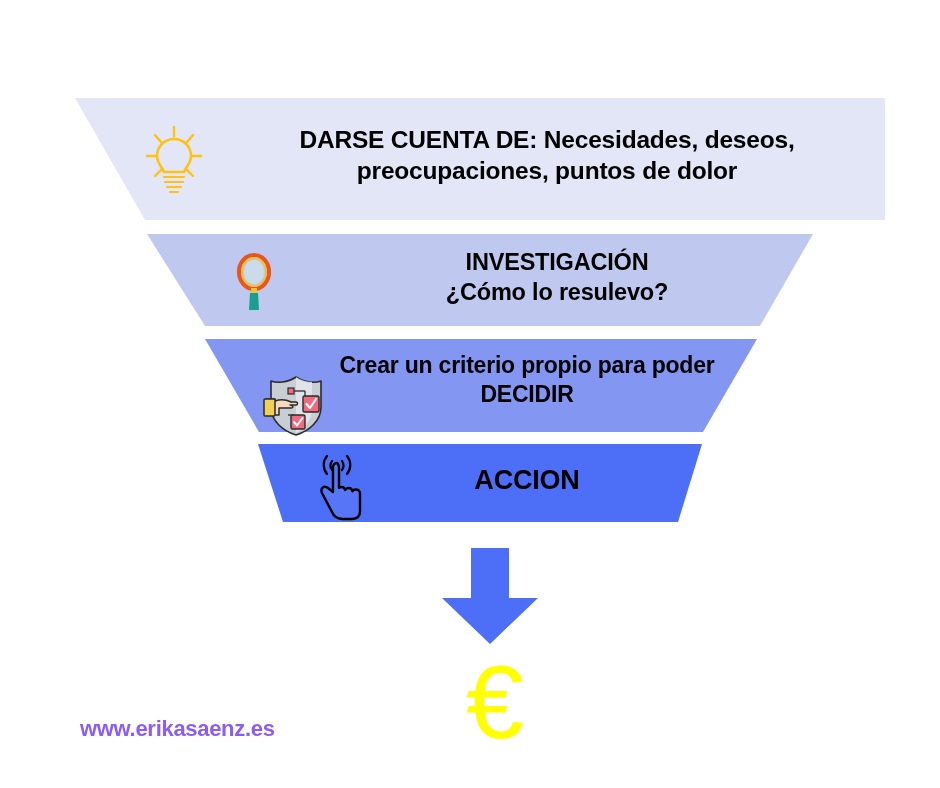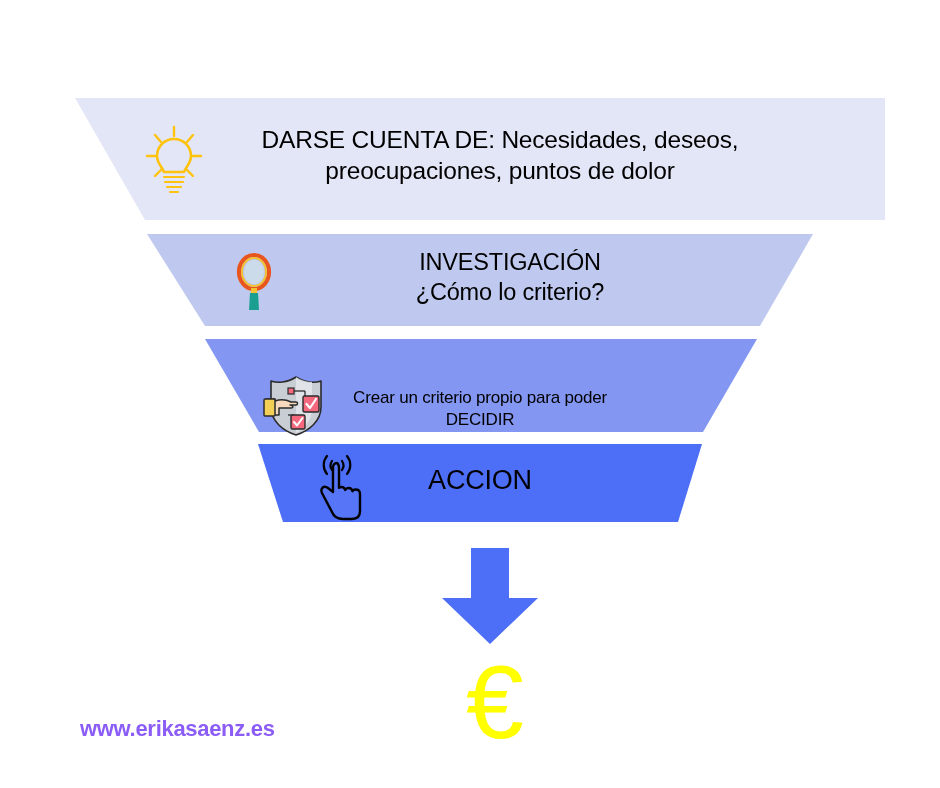--- a/index.html
+++ b/index.html
@@ -32,41 +32,42 @@
   }
 
   .stage-icon {
     position: absolute;
     display: block;
   }
 
   .stage-text {
     position: absolute;
     text-align: center;
-    font-weight: normal;
+    font-weight: bold;
     color: #000000;
     line-height: 1.28;
     letter-spacing: -0.2px;
     white-space: pre-line;
+    padding-left: 47px;
   }
 
   
   #stage-1 { left: 75px;  top: 98px;  width: 810px; height: 122px; }
   #stage-1-icon { left: 142px; top: 123px; width: 64px; height: 72px; }
   #stage-1-text { left: 190px; top: 124px; width: 620px; font-size: 24.5px; }
 
   
   #stage-2 { left: 147px; top: 234px; width: 666px; height: 92px; }
   #stage-2-icon { left: 231px; top: 252px; width: 46px; height: 62px; }
   #stage-2-text { left: 290px; top: 247px; width: 440px; font-size: 23.5px; }
 
   
   #stage-3 { left: 205px; top: 339px; width: 550px; height: 93px; }
   #stage-3-icon { left: 263px; top: 375px; width: 66px; height: 62px; }
-  #stage-3-text { left: 225px; top: 351px; width: 510px; font-size: 17px; margin-top: 36px; }
+  #stage-3-text { left: 225px; top: 351px; width: 510px; font-size: 23px; }
 
   
   #stage-4 { left: 258px; top: 444px; width: 444px; height: 78px; }
   #stage-4-icon { left: 307px; top: 448px; width: 62px; height: 74px; }
   #stage-4-text { left: 330px; top: 463px; width: 300px; font-size: 27px; }
 
   
   #down-arrow {
     position: absolute;
     left: 438px;
@@ -137,21 +138,21 @@
 
 <svg id="stage-2-icon" class="stage-icon" viewBox="0 0 46 62">
   <ellipse cx="23" cy="20" rx="15" ry="17" fill="none" stroke="#e8551f" stroke-width="4.2"></ellipse>
   <ellipse cx="23" cy="20" rx="12" ry="14" fill="none" stroke="#f2c230" stroke-width="2"></ellipse>
   <ellipse cx="23" cy="20" rx="10" ry="12" fill="#d7eae4" opacity="0.55"></ellipse>
   <rect x="20" y="36" width="6" height="5" fill="#f2c230"></rect>
   <path d="M19 41 L27 41 L28 58 L18 58 Z" fill="#1a9e8f"></path>
 </svg>
 
 <div id="stage-2-text" class="stage-text">INVESTIGACIÓN
-¿Cómo lo criterio?</div>
+¿Cómo lo resulevo?</div>
 
 <div id="stage-3" class="stage"></div>
 
 <svg id="stage-3-icon" class="stage-icon" viewBox="0 0 66 62">
   <path d="M33 2 C42 8 52 8 58 6 L58 32 C58 46 46 56 33 60 C20 56 8 46 8 32 L8 6 C14 8 24 8 33 2 Z" fill="#c9cdd4" stroke="#2b2b2b" stroke-width="1.6" stroke-linejoin="round"></path>
   <path d="M33 2 C38 5.5 44 7 49 7 L49 34 C49 45 42 53 33 58 Z" fill="#e4e7ec" opacity="0.85"></path>
 
   <g stroke="#2b2b2b" stroke-width="1.3" fill="none">
     <line x1="28" y1="16" x2="42" y2="16"></line>
     <line x1="42" y1="16" x2="42" y2="22"></line>

